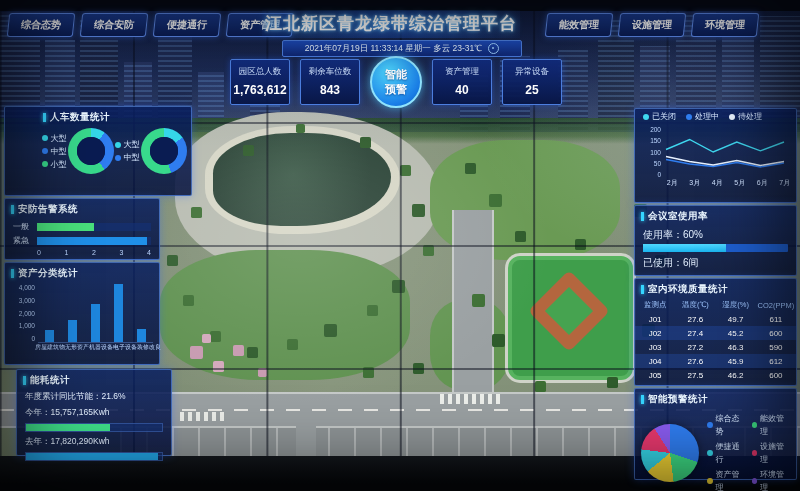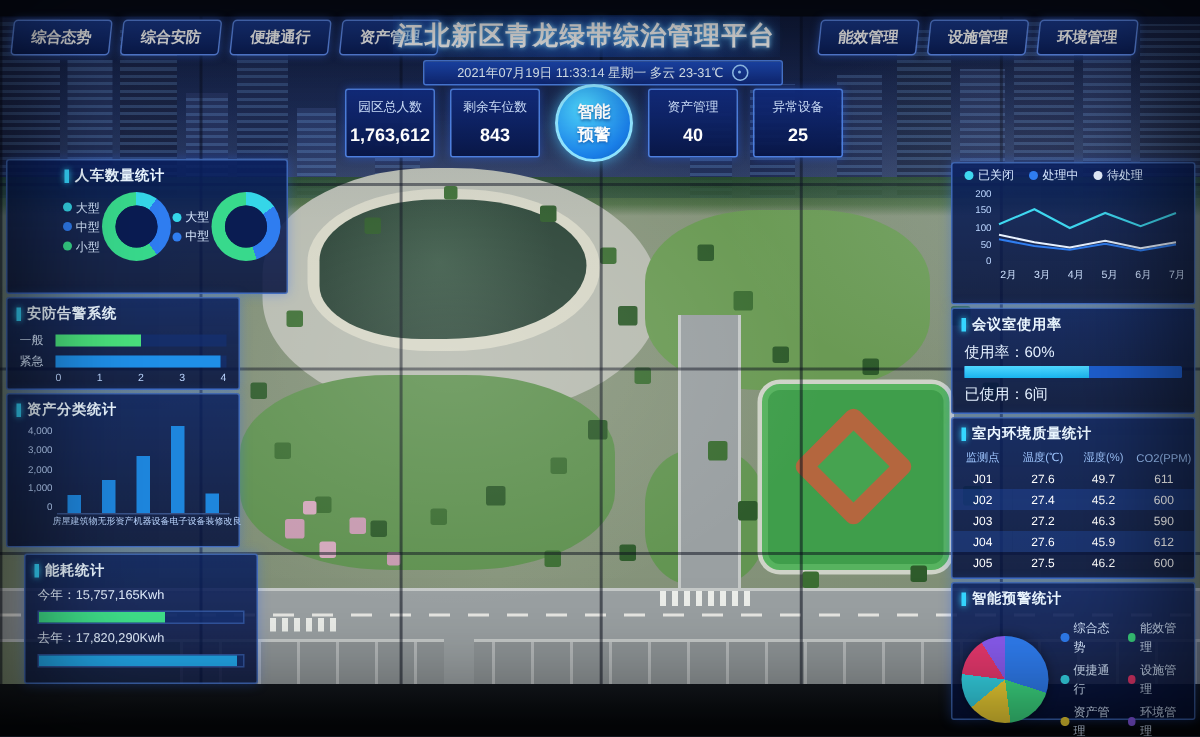--- a/index.html
+++ b/index.html
@@ -315,20 +315,21 @@
         <span>电子设备</span>
         <span>装修改良</span>
       </div>
   </div>
 
   <div class="panel" style="left:16px;top:369px;width:154px;height:85px;">
     <div class="ptl">
         <span class="mark"></span>
       <span class="txt">能耗统计</span>
       </div>
+    <div class="etext">年度累计同比节能：21.6%</div>
     <div class="etext">今年：15,757,165Kwh</div>
     <div class="etrack">
         <div class="ebar" id="ebar0" style="width: 62%; background: rgb(63, 224, 138);"></div>
       </div>
     <div class="etext">去年：17,820,290Kwh</div>
     <div class="etrack">
         <div class="ebar" id="ebar1" style="width: 97%; background: rgb(34, 166, 232);"></div>
       </div>
   </div>
 

